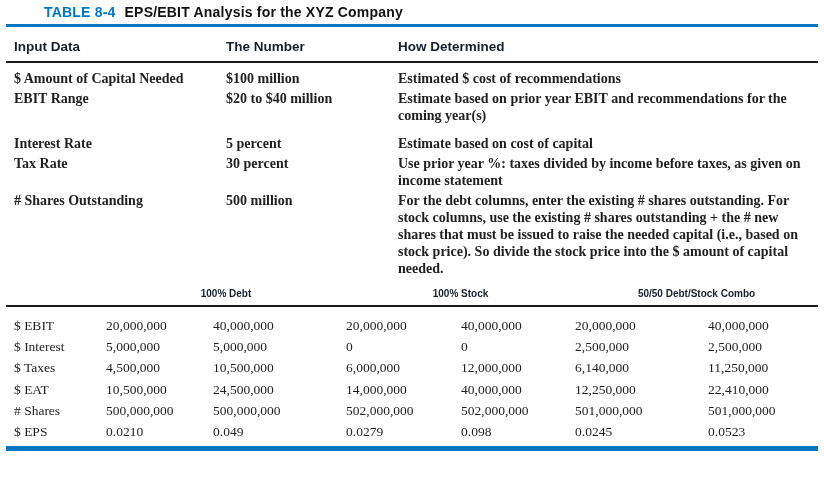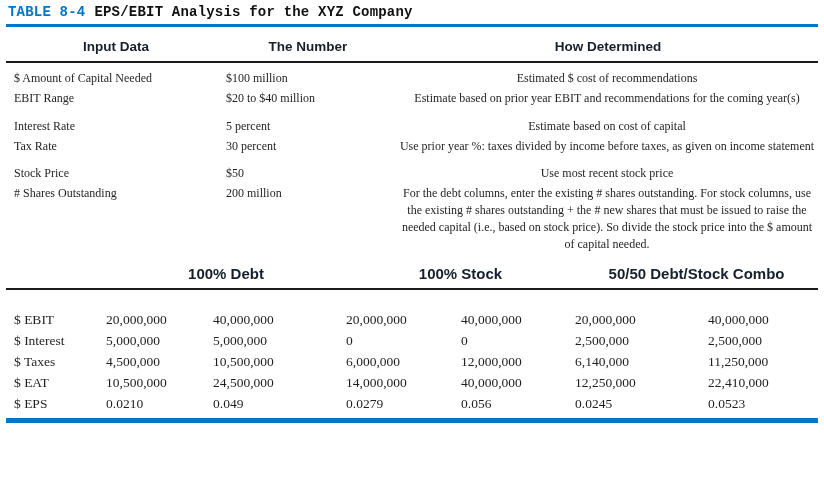--- a/index.html
+++ b/index.html
@@ -12,74 +12,76 @@
   .page{
     width:824px;height:491px;
     background:#ffffff;
     color:var(--text);
     padding:4px 6px 0 6px;
     overflow:hidden;
     font-family:"Liberation Serif", serif;
   }
   
   .title-row{
-    font-family:Liberation Mono, monospace;
+    font-family:Liberation Sans, sans-serif;
     font-size:14px;font-weight:bold;
     padding-left:2px;
     letter-spacing:.2px;
     margin-bottom:4px;
     white-space:nowrap;
+    margin-left:36px;
   }
   .table-number{color:var(--accent);margin-right:9px;}
   .table-title{color:#111111;}
   .rule-accent{height:3px;background:var(--accent);margin:0;}
   
   table{border-collapse:collapse;}
   .input-table{width:812px;table-layout:fixed;}
   .input-table col.c1{width:212px;}
   .input-table col.c2{width:172px;}
   .input-table col.c3{width:428px;}
   .input-table th{
     font-family:"Liberation Sans", sans-serif;
     font-size:13.5px;font-weight:bold;color:#16202c;
-    text-align:center;vertical-align:bottom;
+    text-align:left;vertical-align:bottom;
     padding:12px 0 7px 8px;
     border-bottom:2px solid var(--rule-dark);
   }
   .input-table td{
-    font-size:12px;line-height:17px;
+    font-size:14px;line-height:17px;
     vertical-align:top;text-align:left;
     padding:1.5px 0 1.5px 8px;
-  }
-  .input-table td.how{padding-right:2px;text-align:center;}
+    font-weight:bold;
+  }
+  .input-table td.how{padding-right:2px;}
   .input-table tr.first-row td{padding-top:7px;}
   .input-table tr.group-gap td{padding-top:9px;}
   
   .analysis-table{width:812px;table-layout:fixed;margin-top:8px;}
   .analysis-table col.lab{width:100px;}
   .analysis-table col.v1{width:107px;}
   .analysis-table col.v2{width:133px;}
   .analysis-table col.v3{width:115px;}
   .analysis-table col.v4{width:114px;}
   .analysis-table col.v5{width:133px;}
   .analysis-table col.v6{width:110px;}
   .analysis-table th{
     font-family:"Liberation Sans", sans-serif;
-    font-size:15px;font-weight:bold;color:#16202c;
+    font-size:10px;font-weight:bold;color:#16202c;
     text-align:center;vertical-align:bottom;
     padding:2px 0 6px 0;
     border-bottom:2px solid var(--rule-dark);
   }
   .analysis-table td{
     font-size:13.5px;line-height:14px;
     padding:3.6px 0;
     text-align:left;vertical-align:top;
   }
   .analysis-table td.row-label{text-align:left;padding-left:8px;}
-  .analysis-table tr.first-row td{padding-top:23px;}
+  .analysis-table tr.first-row td{padding-top:12px;}
   
   .rule-thick{height:5px;background:var(--accent);margin-top:3px;}
 </style>
 </head>
 <body>
 
 <div class="page">
 
   <div class="title-row">
     <span class="table-number">TABLE 8-4</span><span class="table-title">EPS/EBIT Analysis for the XYZ Company</span>
@@ -113,28 +115,23 @@
       <tr class="group-gap">
         <td>Interest Rate</td>
         <td>5 percent</td>
         <td class="how">Estimate based on cost of capital</td>
       </tr>
       <tr>
         <td>Tax Rate</td>
         <td>30 percent</td>
         <td class="how">Use prior year %: taxes divided by income before taxes, as given on income statement</td>
       </tr>
-      <tr class="group-gap">
-        <td>Stock Price</td>
-        <td>$50</td>
-        <td class="how">Use most recent stock price</td>
-      </tr>
       <tr>
         <td># Shares Outstanding</td>
-        <td>200 million</td>
+        <td>500 million</td>
         <td class="how">For the debt columns, enter the existing # shares outstanding. For stock columns, use the existing # shares outstanding + the # new shares that must be issued to raise the needed capital (i.e., based on stock price). So divide the stock price into the $ amount of capital needed.</td>
       </tr>
     </tbody>
   </table>
 
   <table class="analysis-table">
     <colgroup>
         <col class="lab">
         <col class="v1">
         <col class="v2">
@@ -182,25 +179,34 @@
       <tr>
         <td class="row-label">$ EAT</td>
         <td>10,500,000</td>
         <td>24,500,000</td>
         <td>14,000,000</td>
         <td>40,000,000</td>
         <td>12,250,000</td>
         <td>22,410,000</td>
       </tr>
       <tr>
+        <td class="row-label"># Shares</td>
+        <td>500,000,000</td>
+        <td>500,000,000</td>
+        <td>502,000,000</td>
+        <td>502,000,000</td>
+        <td>501,000,000</td>
+        <td>501,000,000</td>
+      </tr>
+      <tr>
         <td class="row-label">$ EPS</td>
         <td>0.0210</td>
         <td>0.049</td>
         <td>0.0279</td>
-        <td>0.056</td>
+        <td>0.098</td>
         <td>0.0245</td>
         <td>0.0523</td>
       </tr>
     </tbody>
   </table>
 
   <div class="rule-thick"></div>
 
 </div>
 

